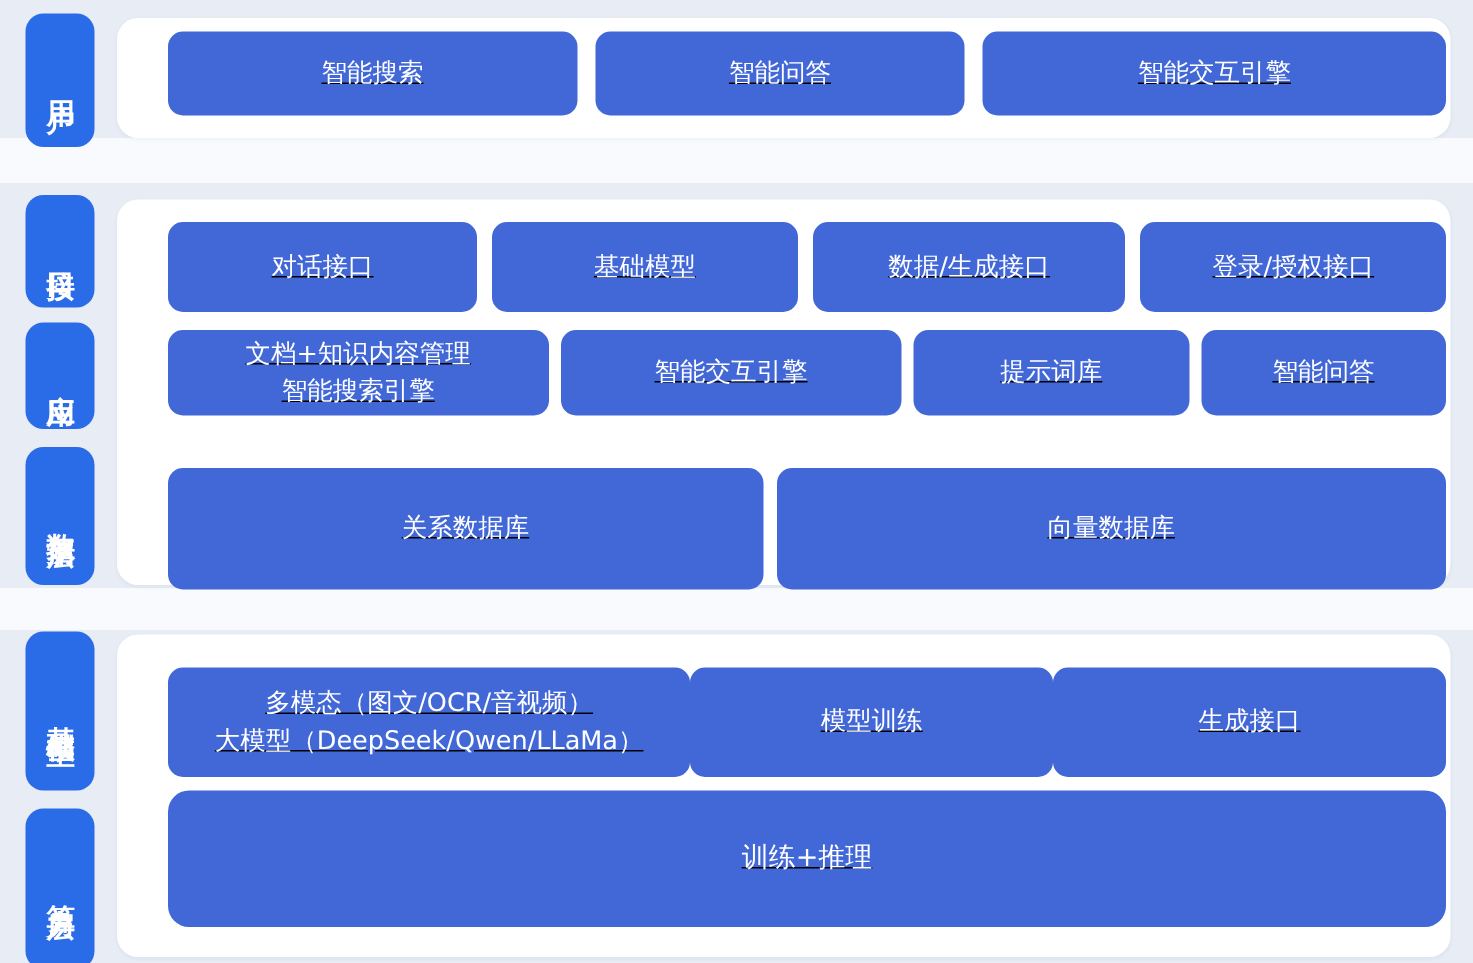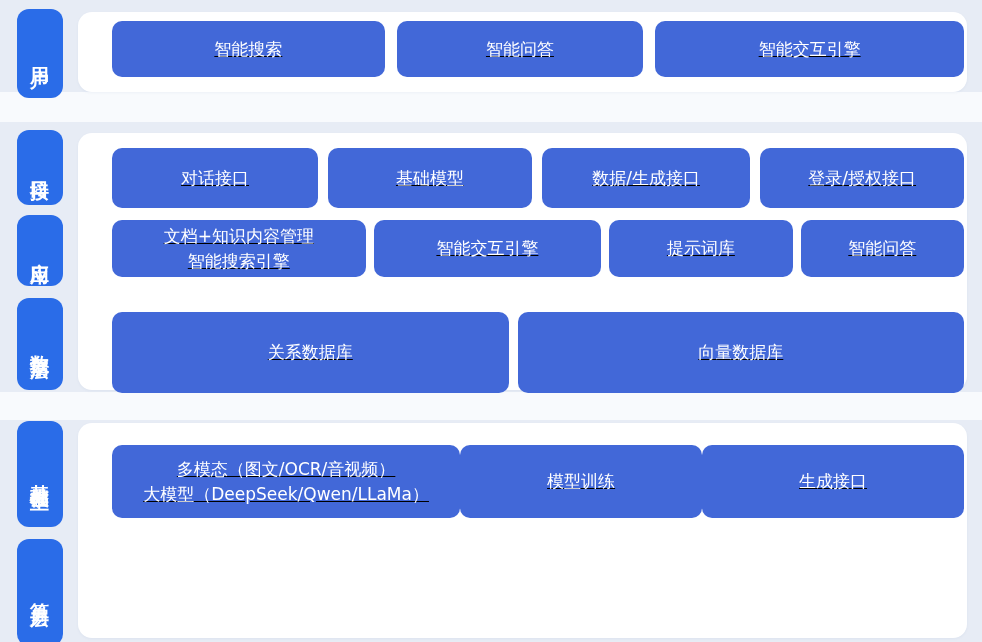--- a/index.html
+++ b/index.html
@@ -89,13 +89,14 @@
 <div class="panel" style="top:423px;height:215px"></div>
 
 <div class="row" style="top:445px;height:73px;">
   <div class="box" style="flex:331 1 0">多模态（图文/OCR/音视频）
 大模型（DeepSeek/Qwen/LLaMa）</div>
   <div class="box" style="flex:230 1 0">模型训练</div>
   <div class="box" style="flex:249 1 0">生成接口</div>
 </div>
 
 <div class="row" style="top:527px;height:91px;gap:9px">
+  <div class="box big" style="flex:390 1 0">训练+推理</div>
 </div>
 
 </body></html>

